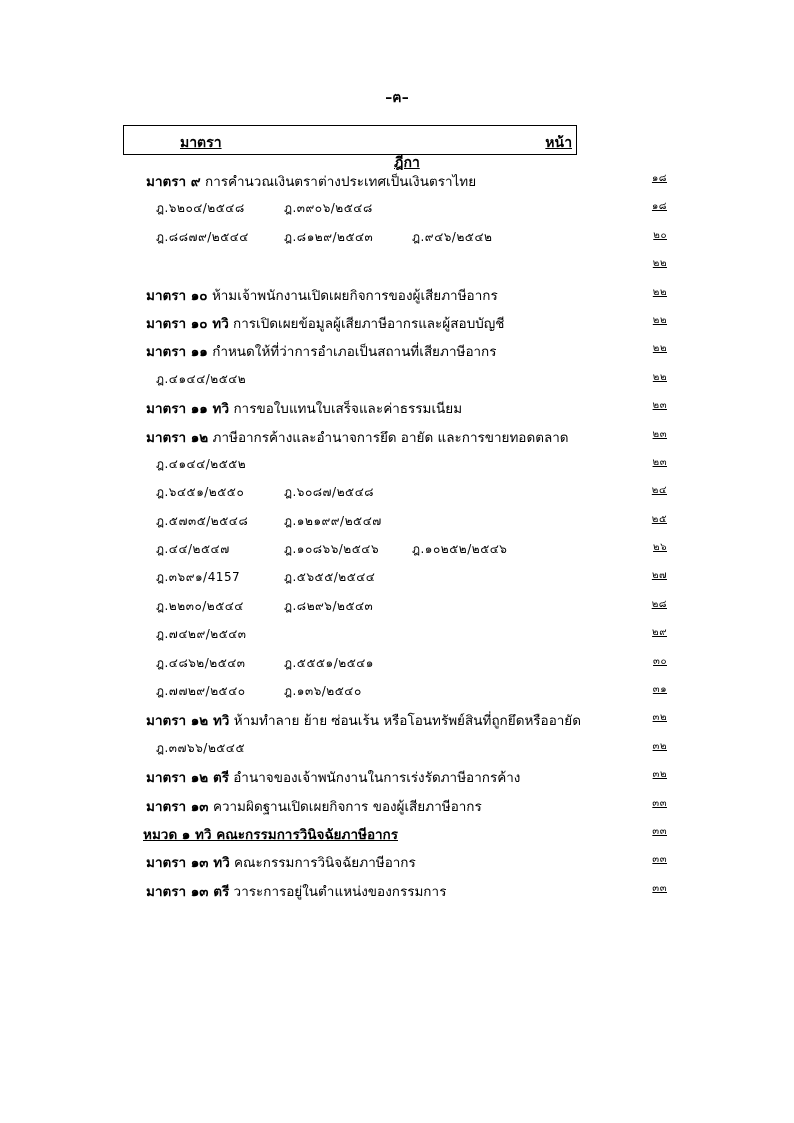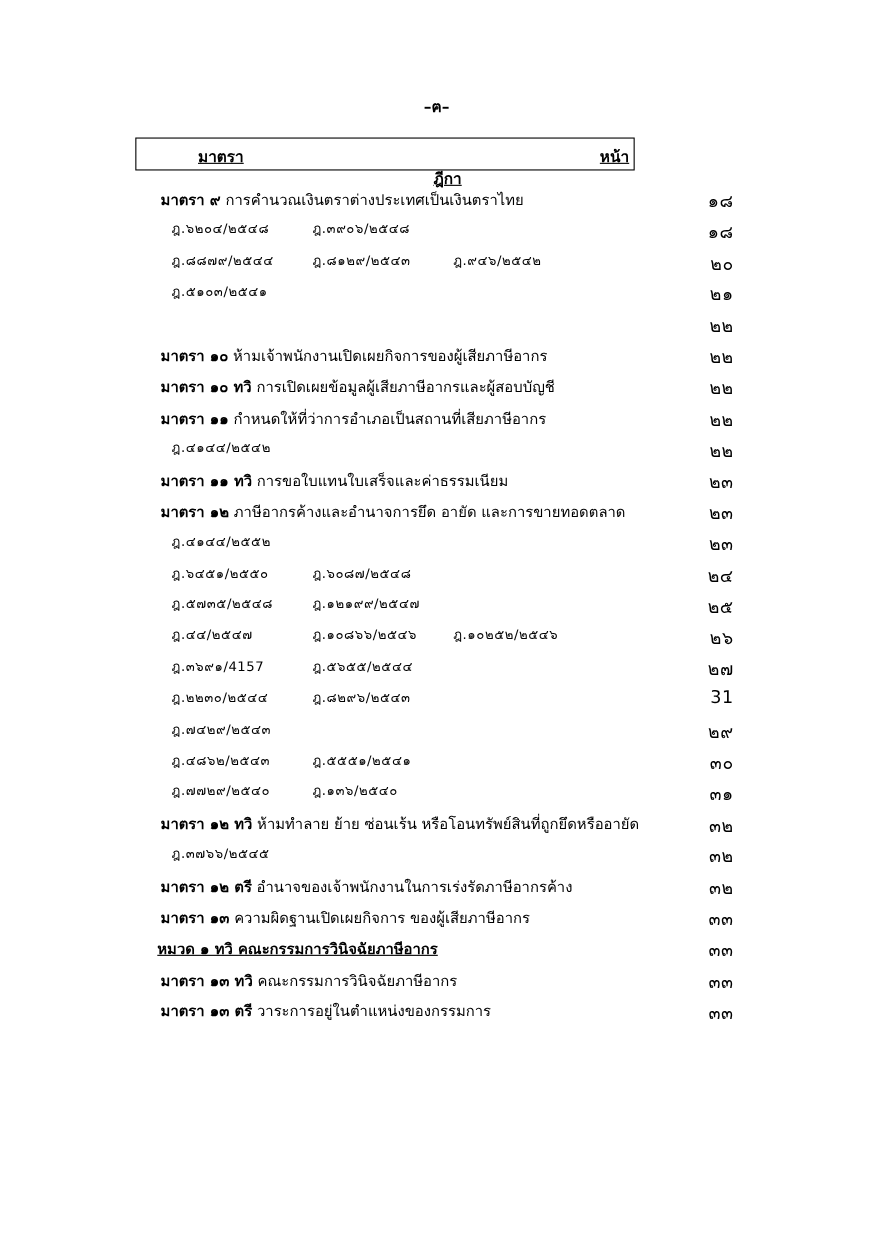--- a/index.html
+++ b/index.html
@@ -66,22 +66,23 @@
     .row .ref {
       display: inline-block;
       min-width: 128px;
       font-size: 12px;
       letter-spacing: 0.5px;
     }
     .row .page {
       position: absolute;
       top: 4px;
       right: 127px;
-      font-size: 16px;
+      font-size: 10px;
       letter-spacing: 0.5px;
+      text-decoration: underline;
     }
   </style>
 </head>
 <body>
 
 <div class="page-num">–ฅ–</div>
 
 <div class="header-box">
   <span class="h-col1">มาตรา</span>
   <span class="h-col2">ฎีกา</span>
@@ -93,24 +94,20 @@
       <div class="left"><span class="kw">มาตรา ๙</span> <span>การคำนวณเงินตราต่างประเทศเป็นเงินตราไทย</span></div>
       <div class="page">๑๘</div>
     </div>
     <div class="row ruling">
       <div class="left"><span class="ref">ฎ.๖๒๐๔/๒๕๔๘</span><span class="ref">ฎ.๓๙๐๖/๒๕๔๘</span></div>
       <div class="page">๑๘</div>
     </div>
     <div class="row ruling">
       <div class="left"><span class="ref">ฎ.๘๘๗๙/๒๕๔๔</span><span class="ref">ฎ.๘๑๒๙/๒๕๔๓</span><span class="ref">ฎ.๙๔๖/๒๕๔๒</span></div>
       <div class="page">๒๐</div>
-    </div>
-    <div class="row ruling">
-      <div class="left"><span class="ref">ฎ.๕๑๐๓/๒๕๔๑</span></div>
-      <div class="page">๒๑</div>
     </div>
     <div class="row section">
       <div class="page">๒๒</div>
     </div>
     <div class="row section">
       <div class="left"><span class="kw">มาตรา ๑๐</span> <span>ห้ามเจ้าพนักงานเปิดเผยกิจการของผู้เสียภาษีอากร</span></div>
       <div class="page">๒๒</div>
     </div>
     <div class="row section">
       <div class="left"><span class="kw">มาตรา ๑๐ ทวิ</span> <span>การเปิดเผยข้อมูลผู้เสียภาษีอากรและผู้สอบบัญชี</span></div>
@@ -147,21 +144,21 @@
     <div class="row ruling">
       <div class="left"><span class="ref">ฎ.๔๔/๒๕๔๗</span><span class="ref">ฎ.๑๐๘๖๖/๒๕๔๖</span><span class="ref">ฎ.๑๐๒๕๒/๒๕๔๖</span></div>
       <div class="page">๒๖</div>
     </div>
     <div class="row ruling">
       <div class="left"><span class="ref">ฎ.๓๖๙๑/4157</span><span class="ref">ฎ.๕๖๕๕/๒๕๔๔</span></div>
       <div class="page">๒๗</div>
     </div>
     <div class="row ruling">
       <div class="left"><span class="ref">ฎ.๒๒๓๐/๒๕๔๔</span><span class="ref">ฎ.๘๒๙๖/๒๕๔๓</span></div>
-      <div class="page">31</div>
+      <div class="page">๒๘</div>
     </div>
     <div class="row ruling">
       <div class="left"><span class="ref">ฎ.๗๔๒๙/๒๕๔๓</span></div>
       <div class="page">๒๙</div>
     </div>
     <div class="row ruling">
       <div class="left"><span class="ref">ฎ.๔๘๖๒/๒๕๔๓</span><span class="ref">ฎ.๕๕๕๑/๒๕๔๑</span></div>
       <div class="page">๓๐</div>
     </div>
     <div class="row ruling">

